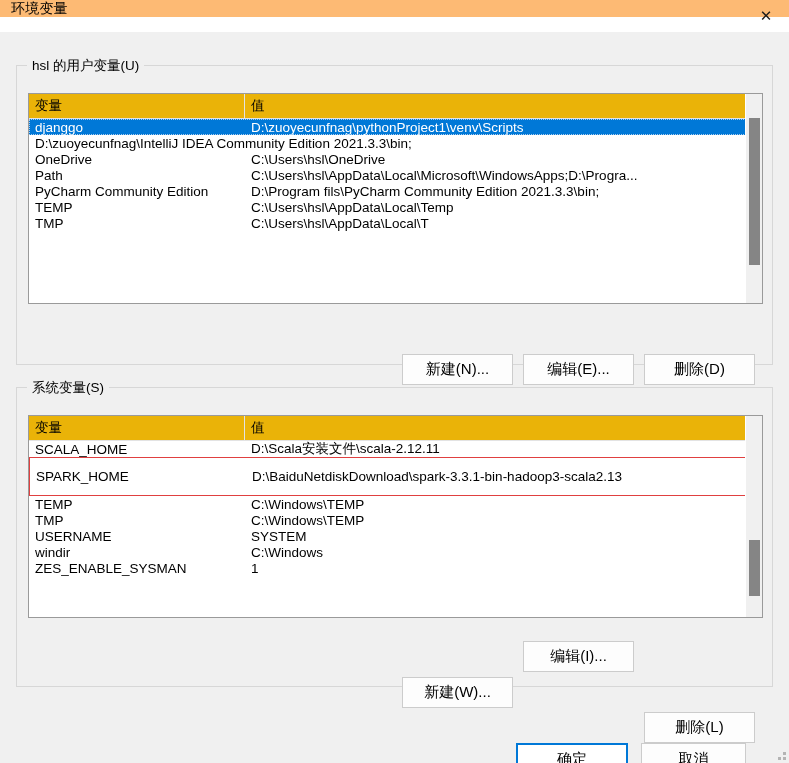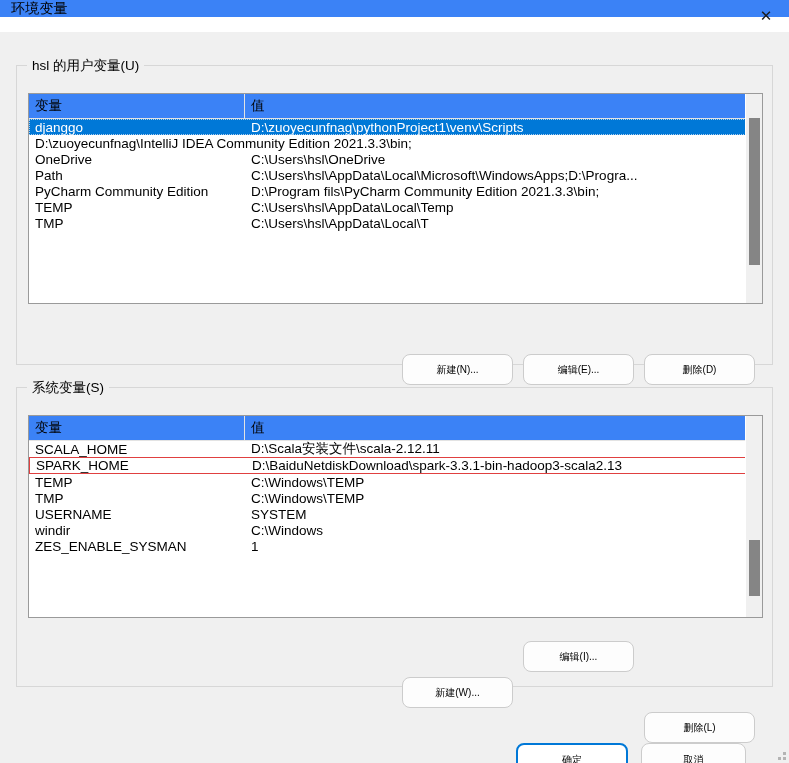--- a/index.html
+++ b/index.html
@@ -14,21 +14,21 @@
     font-size: 13.5px;
     color: #000000;
     overflow: hidden;
     position: relative;
     -webkit-font-smoothing: antialiased;
   }
 
   
   .titlebar {
     height: 17px;
-    background: #3b82f6;
+    background: #fdba74;
     display: flex;
     align-items: center;
     position: relative;
   }
   .titlebar-text {
     font-size: 14px;
     color: #000000;
     padding-left: 11px;
     letter-spacing: 0.2px;
   }
@@ -86,21 +86,21 @@
     box-sizing: border-box;
     overflow: hidden;
   }
   #user-list   { left: 11px; top: 27px;  width: 735px; height: 211px; }
   #system-list { left: 11px; top: 27px;  width: 735px; height: 203px; }
 
   .lv-header {
     display: flex;
     height: 25px;
     border-bottom: 1px solid #e3e3e3;
-    background: #3b82f6;
+    background: #eab308;
     box-sizing: border-box;
   }
   .lv-header .col {
     font-size: 13.5px;
     color: #000000;
     padding-left: 6px;
     display: flex;
     align-items: center;
     box-sizing: border-box;
   }
@@ -130,21 +130,21 @@
 
   .lv-row.selected {
     background: #0078d7;
     outline: 1px dotted #a9cdee;
     outline-offset: -1px;
   }
   .lv-row.selected .cell { color: #ffffff; }
 
   .lv-row.redbox {
     border: 1px solid #e04040;
-    height: 17px;
+    height: 39px;
   }
 
   
   .vscroll {
     position: absolute;
     right: 0;
     top: 0;
     bottom: 0;
     width: 17px;
     background: #f0f0f0;
@@ -158,23 +158,23 @@
     background: #858585;
     border-radius: 0;
   }
 
   
   .btn {
     position: absolute;
     height: 31px;
     background: #fdfdfd;
     border: 1px solid #cccccc;
-    border-radius: 8px;
+    border-radius: 0;
     font-family: "Liberation Sans", "DejaVu Sans", sans-serif;
-    font-size: 10px;
+    font-size: 15px;
     color: #000000;
     display: flex;
     align-items: center;
     justify-content: center;
     box-sizing: border-box;
     cursor: default;
     white-space: nowrap;
   }
   .btn.default {
     border: 2px solid #0078d7;

